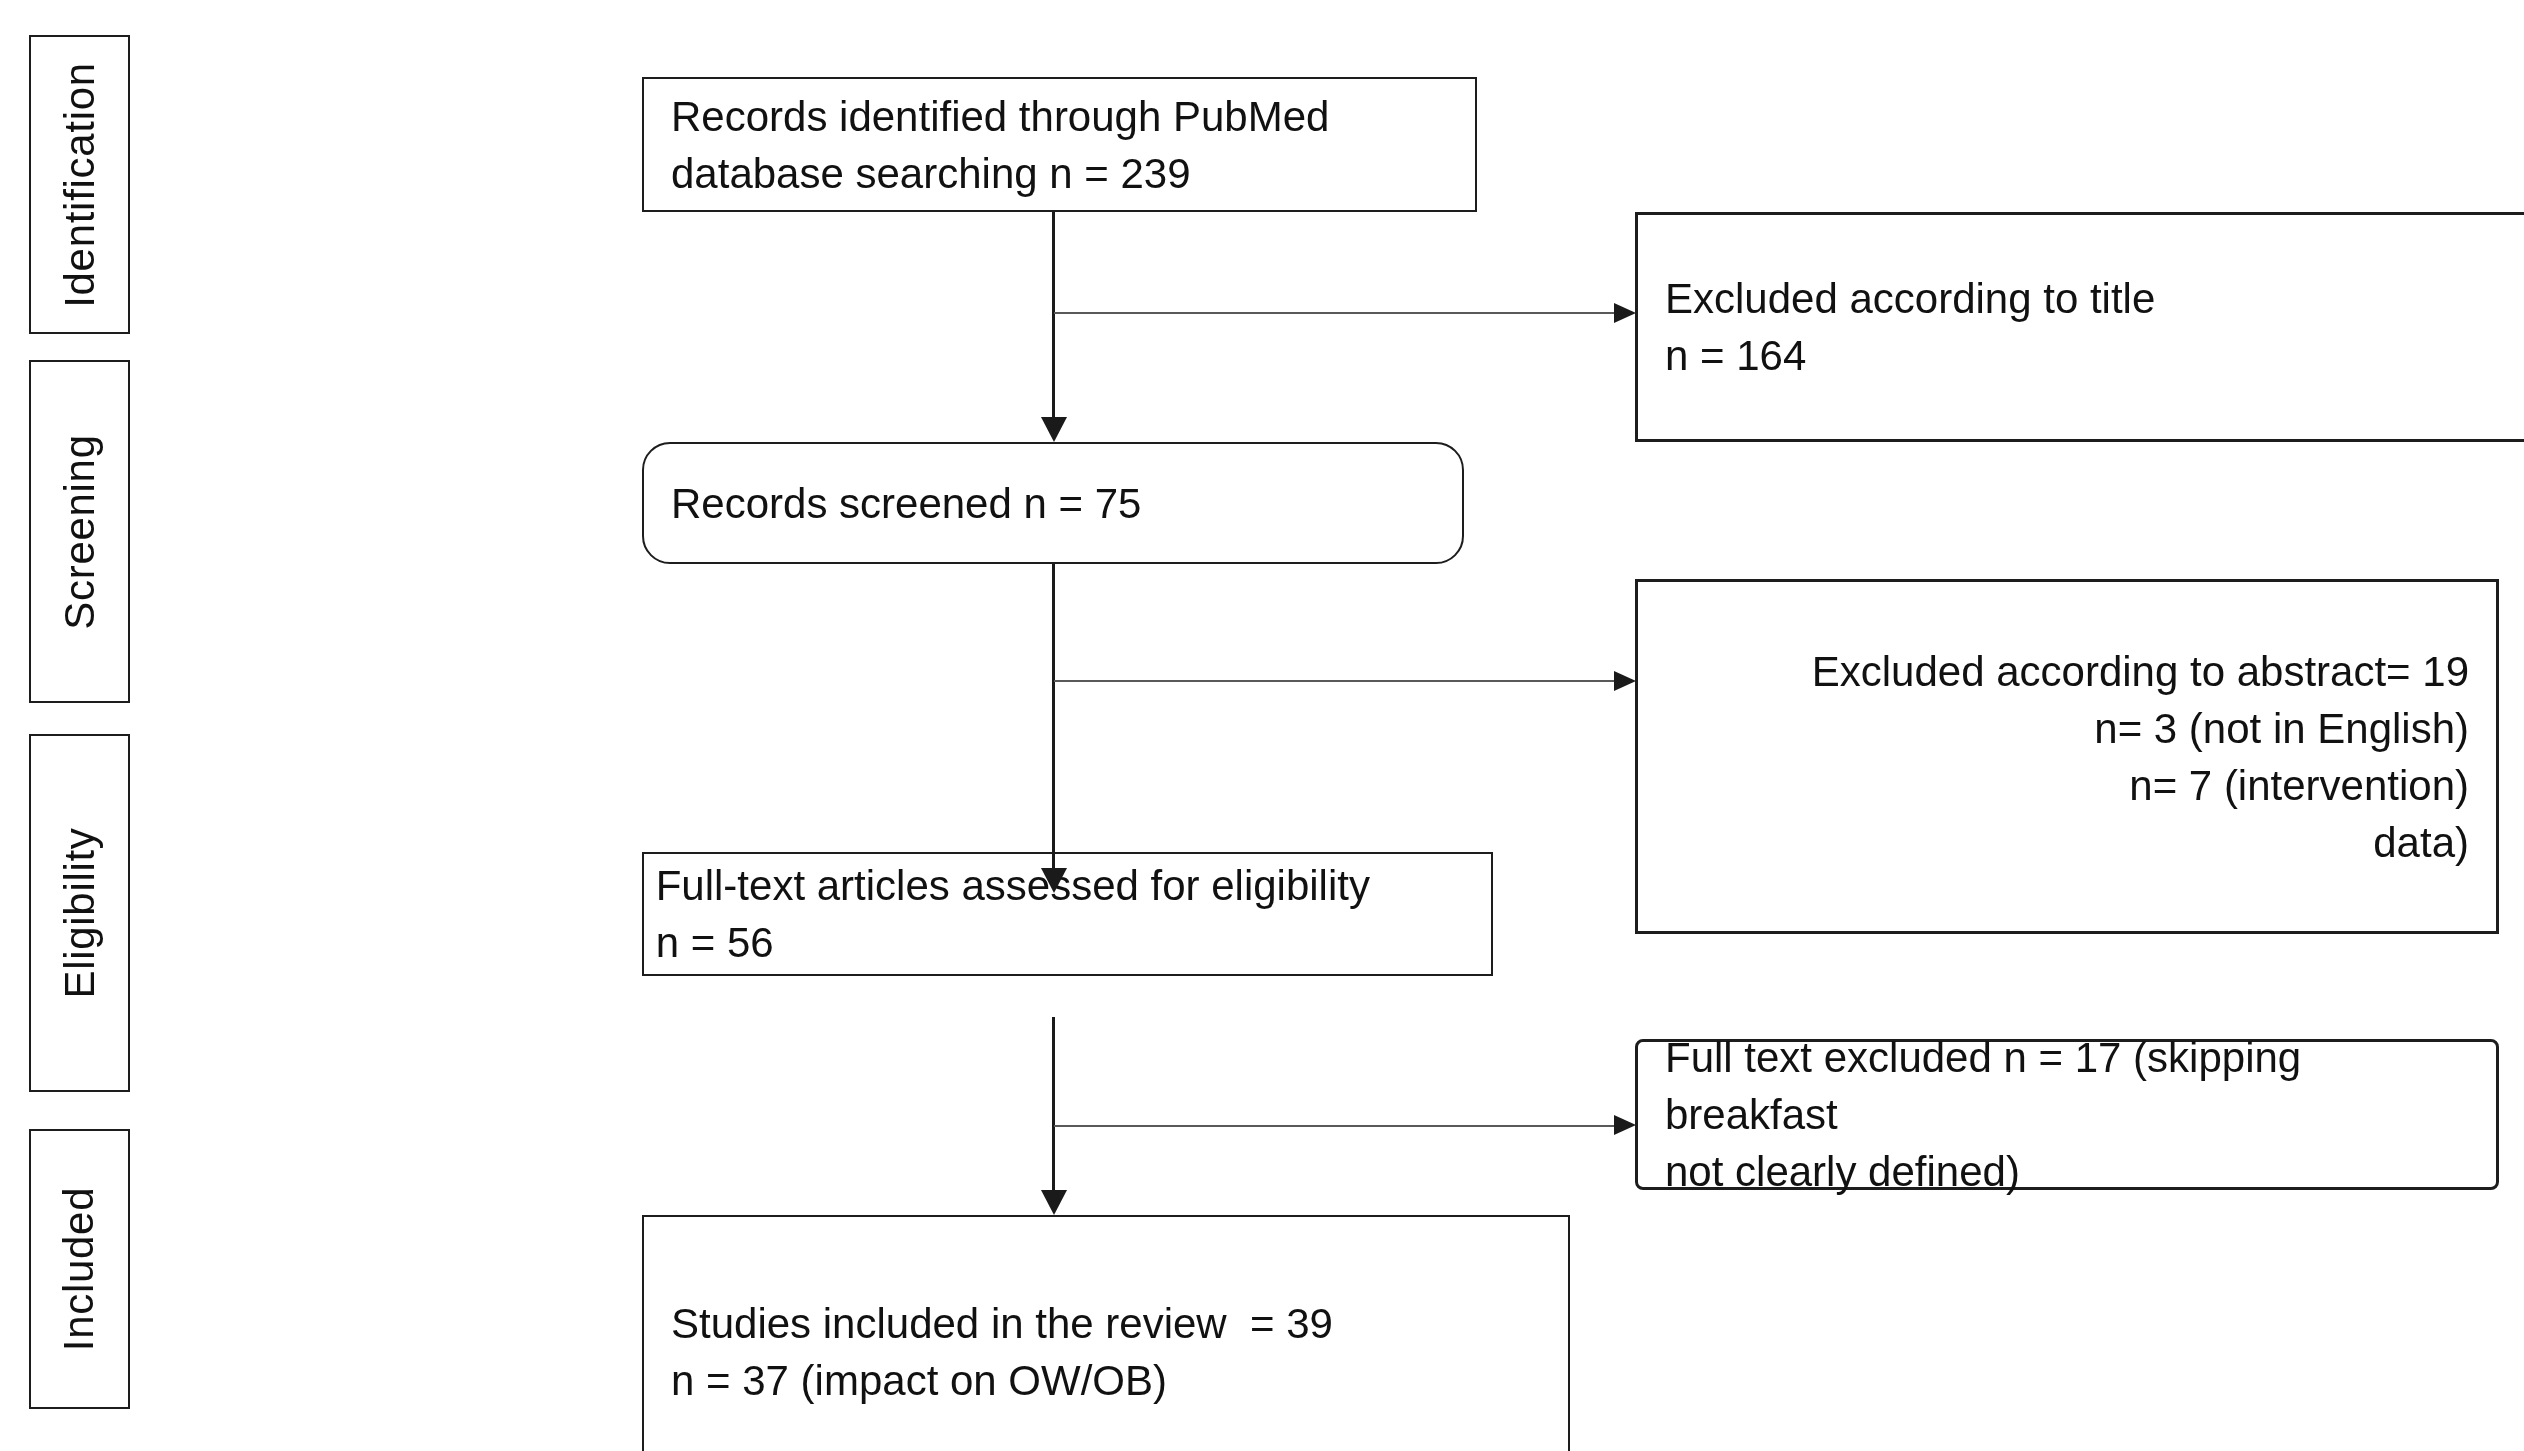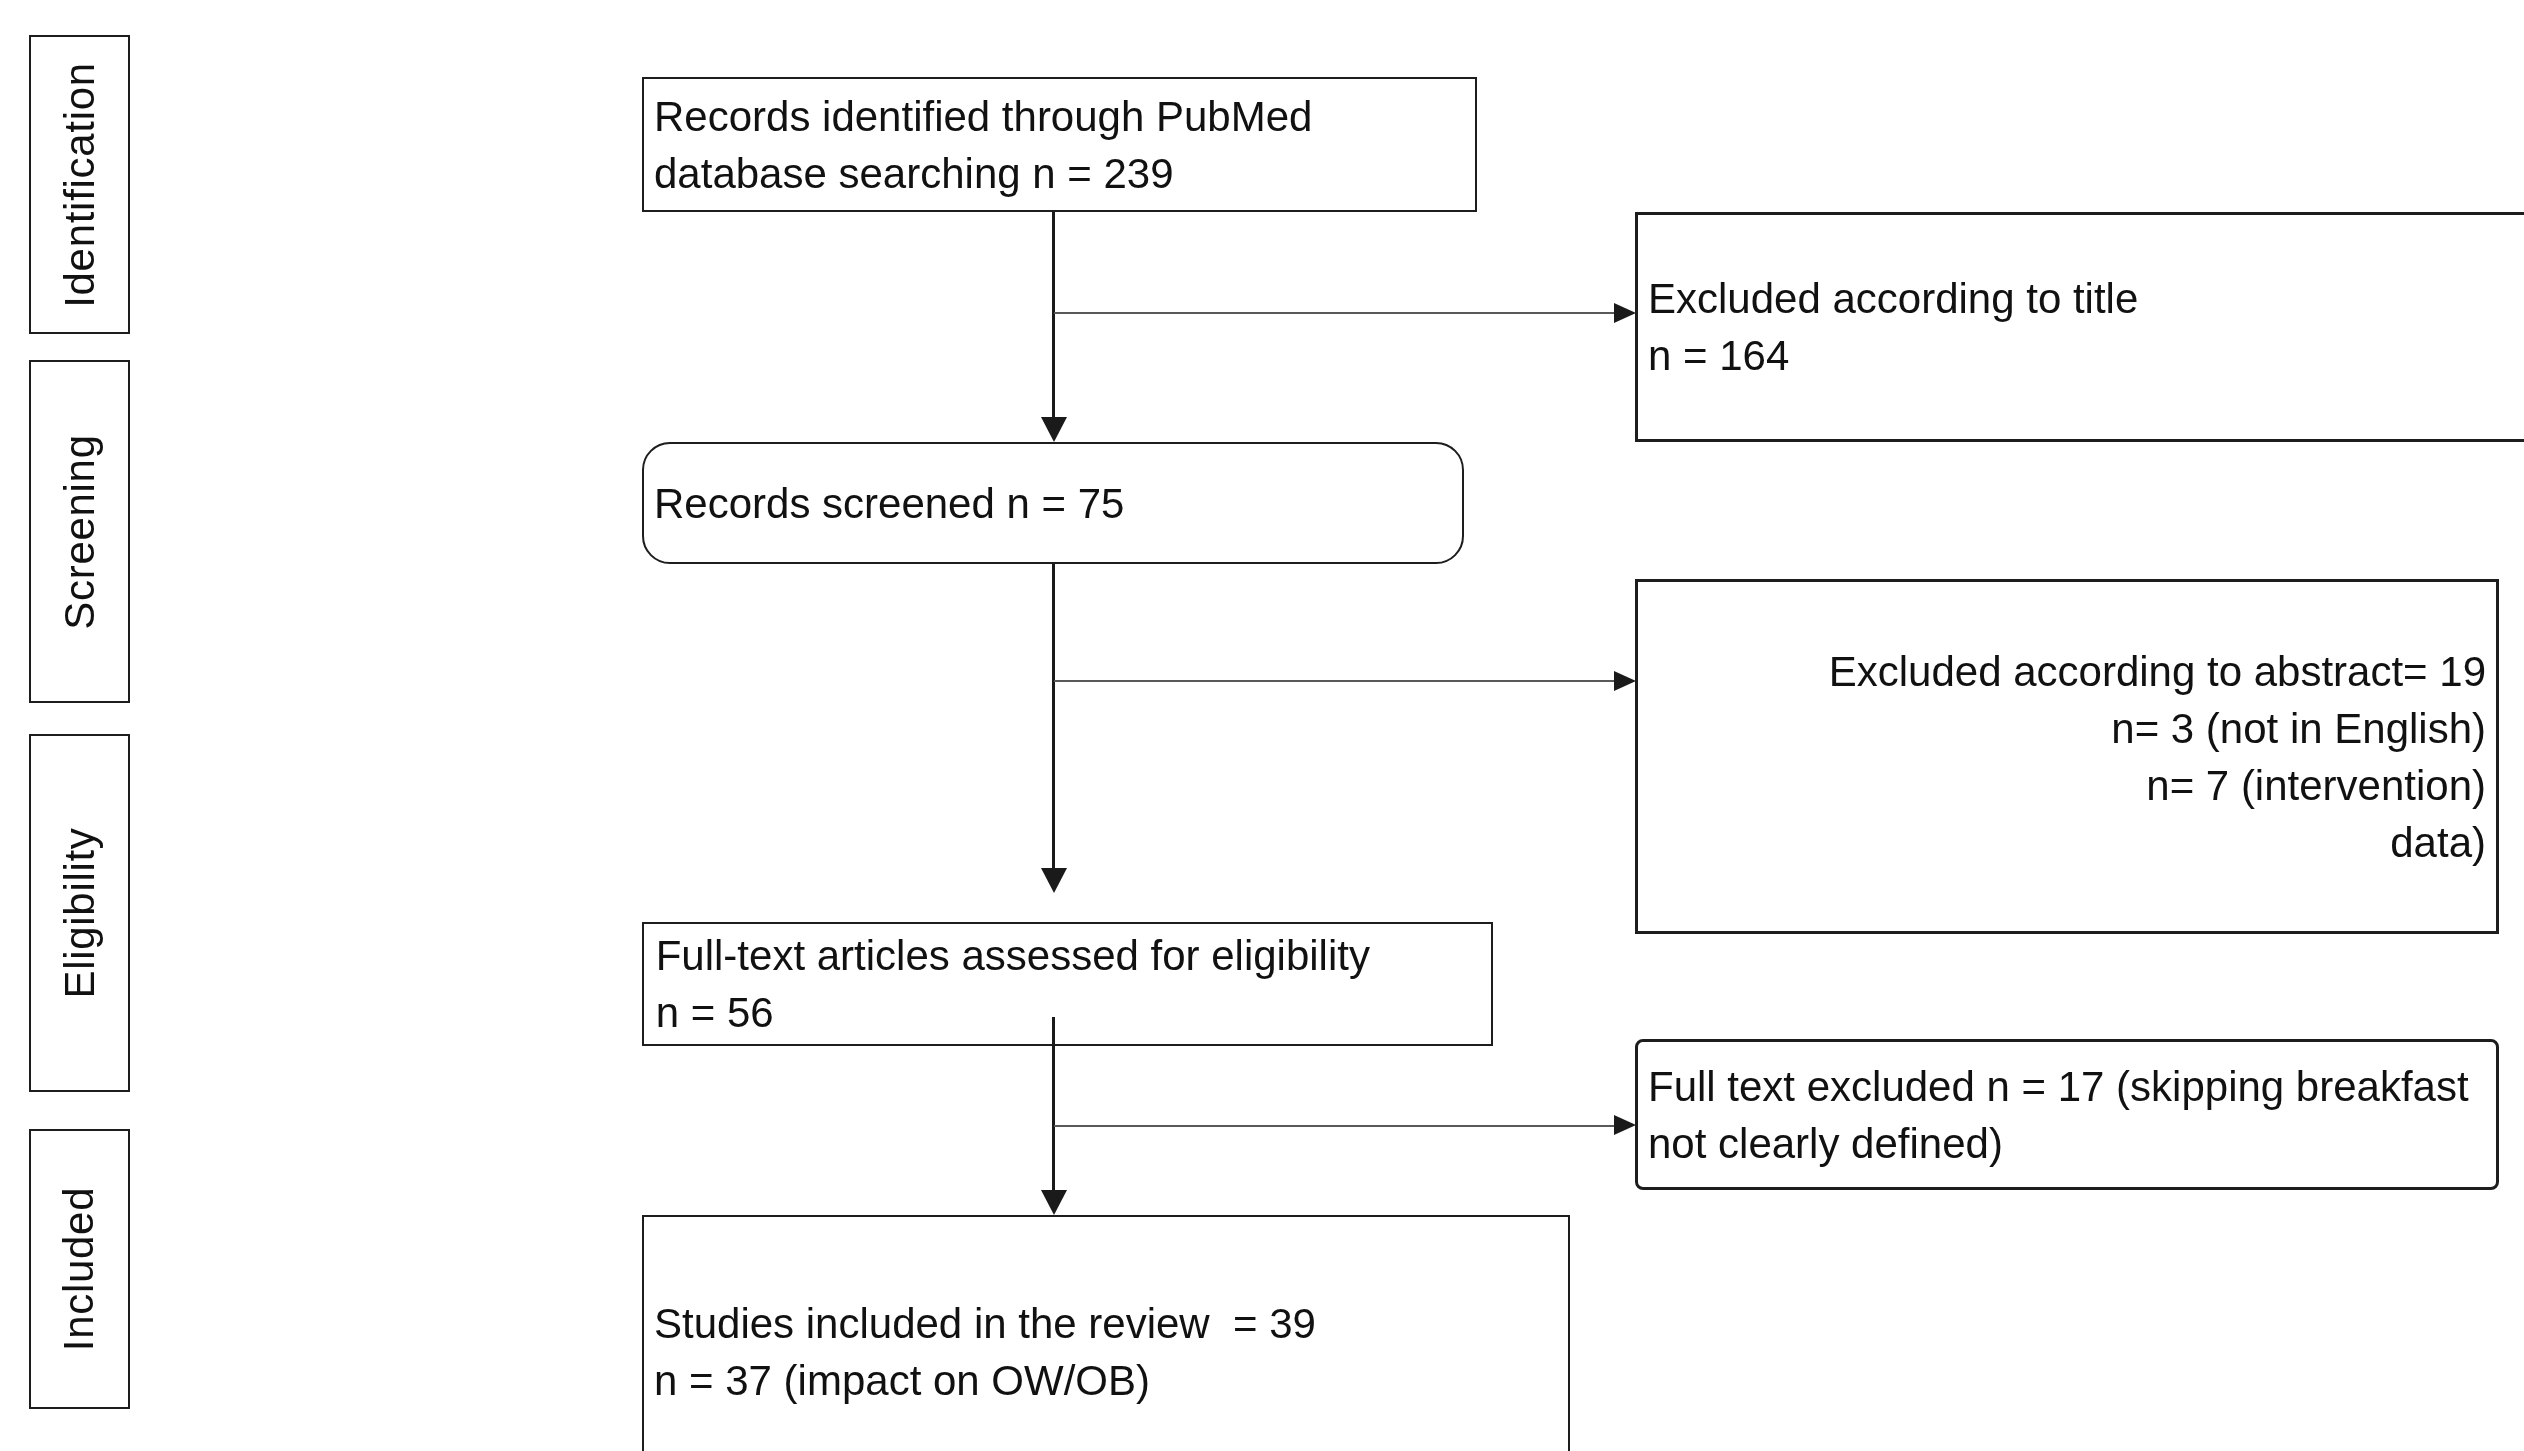--- a/index.html
+++ b/index.html
@@ -15,21 +15,21 @@
     color: #111111;
   }
   .box {
     position: absolute;
     background: #ffffff;
     border: 2.9px solid #1d1d1d;
     box-sizing: border-box;
     display: flex;
     flex-direction: column;
     justify-content: center;
-    padding: 0 10px;
+    padding: 0 27px;
     font-size: 42px;
     line-height: 57px;
   }
   .box .line {
     white-space: pre-wrap;
   }
   .side-box {
     position: absolute;
     left: 29px;
     width: 101px;
@@ -99,21 +99,21 @@
 
 <div class="box" style="left:642px;top:77px;width:835px;height:135px;">
   <div class="line">Records identified through PubMed</div>
   <div class="line">database searching n = 239</div>
 </div>
 
 <div class="box" style="left:642px;top:442px;width:822px;height:122px;border-radius:28px;">
   <div class="line">Records screened n = 75</div>
 </div>
 
-<div class="box" style="left:642px;top:922px;width:851px;height:124px;padding:0 11.7px;">
+<div class="box" style="left:642px;top:852px;width:851px;height:124px;padding:0 11.7px;">
   <div class="line">Full-text articles assessed for eligibility</div>
   <div class="line">n = 56</div>
 </div>
 
 <div class="box" style="left:642px;top:1215px;width:928px;height:273px;">
   <div class="line">Studies included in the review  = 39</div>
   <div class="line">n = 37 (impact on OW/OB)</div>
 </div>
 
 <div class="box right-box" style="left:1635px;top:212px;width:999px;height:230px;">

